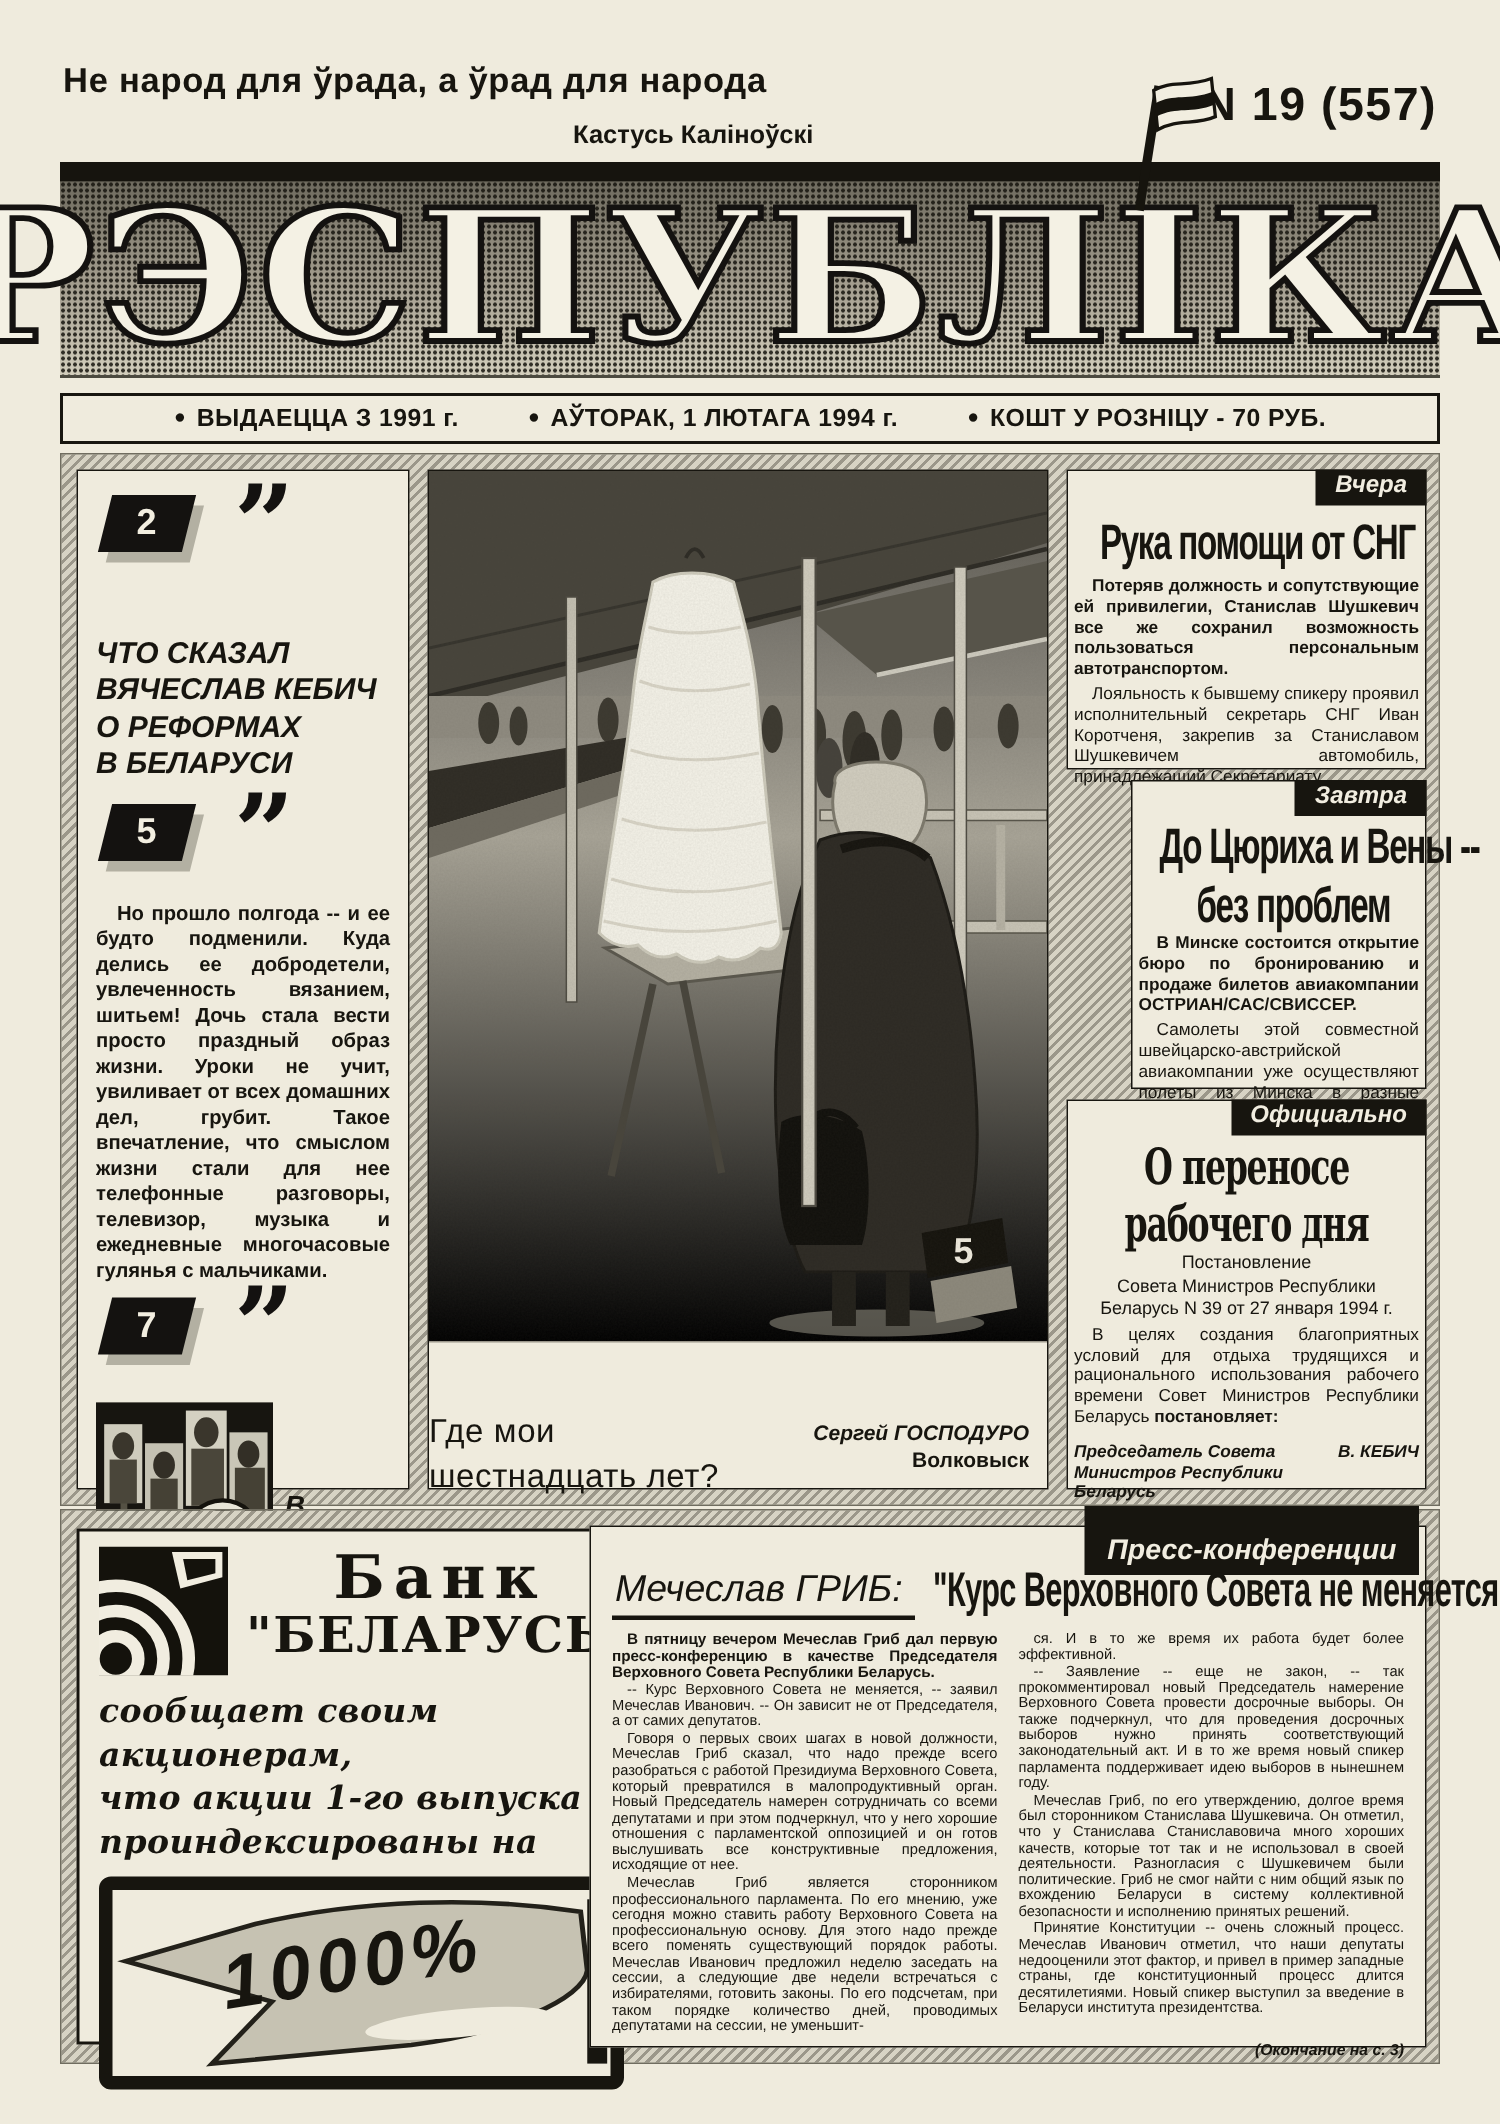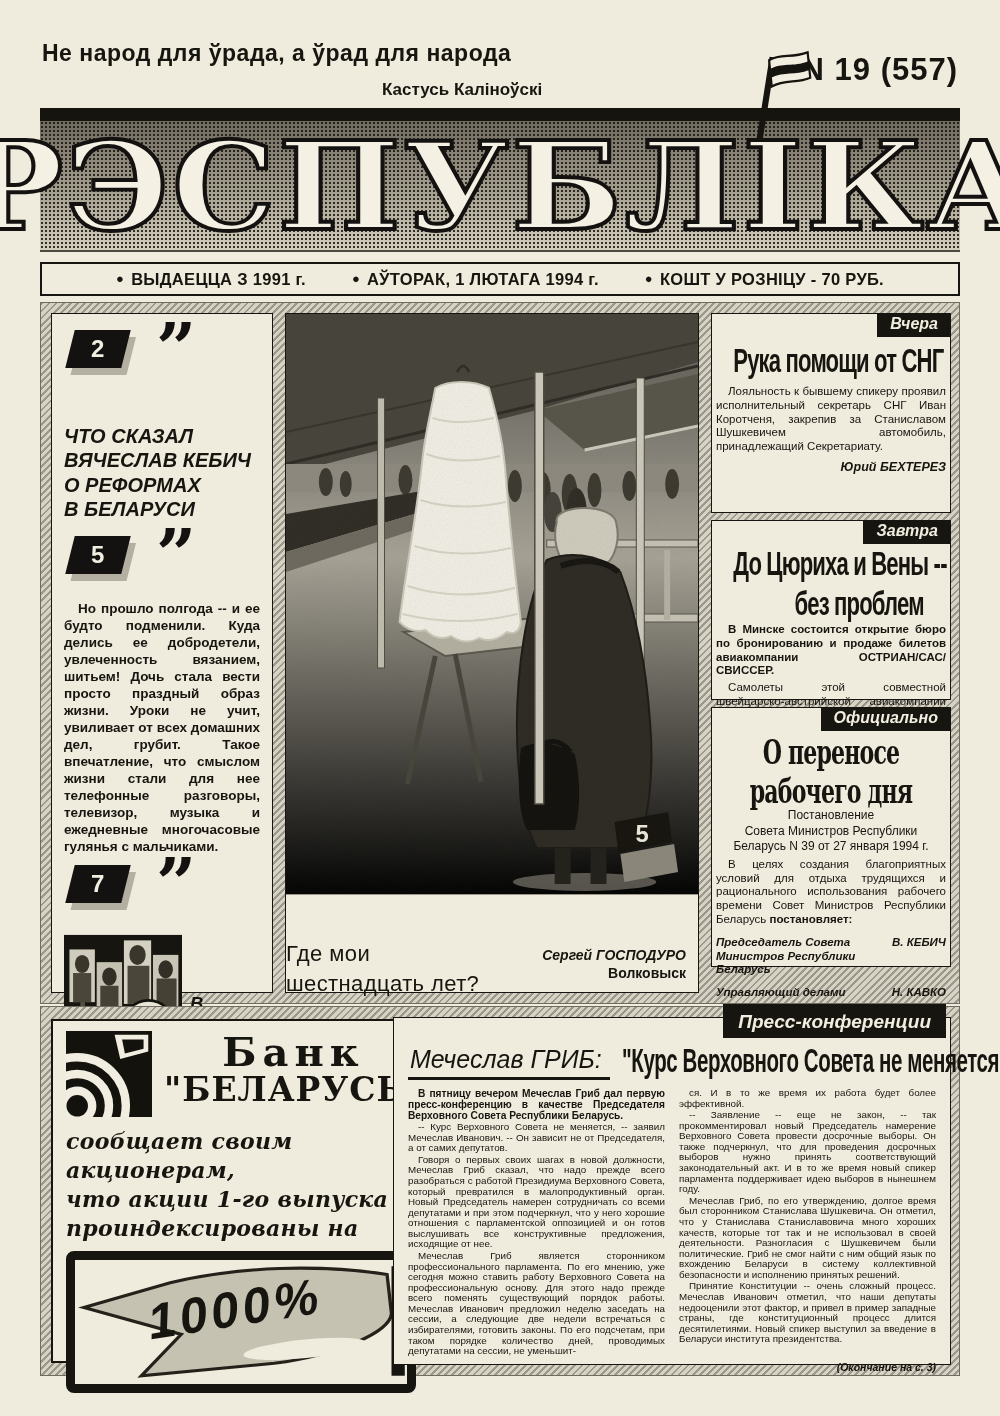--- a/index.html
+++ b/index.html
@@ -54,21 +54,21 @@
   .credit{text-align:right;align-self:flex-end;font-size:14px;line-height:1.3;}
   .credit-name{font-style:italic;font-weight:bold;}
   .credit-city{font-weight:bold;}
 
   .right-panel{position:absolute;left:670px;top:10px;width:240px;height:680px;
     display:flex;flex-direction:column;gap:7px;}
   .rbox{position:relative;background:#efebdd;border:1.5px solid #17150f;box-sizing:border-box;
     padding:8px 4px;flex:none;}
   .rbox .tag{position:absolute;top:-1px;right:-1px;background:#17150f;color:#f1ede0;
     font-style:italic;font-weight:bold;font-size:16px;padding:2px 13px 4px;}
-  .a1{height:200px;} .a2{height:180px;} .a3{height:260px;}
+  .a1{height:200px;} .a2{height:206px;margin-left:43px;} .a3{height:260px;}
   .rhead{font-weight:bold;text-align:center;margin:24px 0 8px;font-size:26px;white-space:nowrap;
     letter-spacing:-1px;transform:scale(.85,1.28);transform-origin:center;}
   .rhead .l2{text-align:right;padding-right:6px;}
   .rhead.serifed{font-family:"DejaVu Serif",serif;}
   .lede{font-weight:bold;}
   .lede,.rbody{font-size:11.5px;line-height:1.2;text-align:justify;text-indent:12px;margin:3px 0;}
   .byline{text-align:right;font-style:italic;font-weight:bold;font-size:12.5px;margin-top:6px;}
   .doc-line{text-align:center;font-size:12px;line-height:1.3;}
   .sig-row{display:flex;justify-content:space-between;gap:8px;font-style:italic;font-weight:bold;
     font-size:11.5px;margin-top:9px;}
@@ -87,21 +87,21 @@
     line-height:1.32;margin-top:10px;letter-spacing:.3px;}
   .bank-banner{margin-top:8px;height:124px;border:9px solid #17150f;border-radius:8px;
     position:relative;background:#efebdd;overflow:hidden;}
   .bank-banner svg{position:absolute;inset:0;width:100%;height:100%;}
   .bank-figure{position:absolute;left:72px;top:20px;font-size:50px;font-weight:bold;font-style:italic;
     letter-spacing:4px;transform:rotate(-9deg);color:#17150f;}
   .bank-side{position:absolute;right:1px;top:22px;writing-mode:vertical-rl;font-size:9px;color:#17150f;}
 
   .press{left:352px;top:10px;width:558px;height:348px;padding:8px 14px;}
   .press .tag{position:absolute;top:-14px;right:4px;background:#17150f;color:#f1ede0;
-    font-style:italic;font-weight:bold;font-size:19px;padding:7px 15px 5px;}
+    font-style:italic;font-weight:bold;font-size:19px;padding:19px 15px 5px;}
   .press-head{display:flex;align-items:flex-end;gap:12px;margin:10px 0 8px;height:44px;}
   .kicker{font-style:italic;font-size:25px;border-bottom:3px solid #17150f;
     padding:0 8px 3px 2px;white-space:nowrap;}
   .press-headline{font-weight:bold;font-size:25px;white-space:nowrap;letter-spacing:-.5px;
     transform:scale(.82,1.3);transform-origin:left bottom;}
   .cols{display:flex;gap:14px;}
   .col{flex:1;min-width:0;}
   .pp{font-size:9.8px;line-height:1.08;text-align:justify;text-indent:10px;margin:0 0 1px;}
   .lede2{font-weight:bold;font-size:10.2px;}
   .cont{text-align:right;font-style:italic;font-weight:bold;font-size:10.5px;margin-top:16px;}
@@ -291,20 +291,21 @@
           <div class="credit-city">Волковыск</div>
         </div>
       </div>
     </div>
 
     <div class="right-panel">
 
       <article class="rbox a1">
         <div class="tag">Вчера</div>
         <h2 class="rhead">Рука помощи от СНГ</h2>
+        <p class="lede">Потеряв должность и сопутствующие ей привилегии, Станислав Шушкевич все же сохранил возможность пользоваться персональным автотранспортом.</p>
         <p class="rbody">Лояльность к бывшему спикеру проявил исполнительный секретарь СНГ Иван Коротченя, закрепив за Станиславом Шушкевичем автомобиль, принадлежащий Секретариату.</p>
         <div class="byline">Юрий БЕХТЕРЕЗ</div>
       </article>
 
       <article class="rbox a2">
         <div class="tag">Завтра</div>
         <h2 class="rhead">
           <div class="l1">До Цюриха и Вены --</div>
           <div class="l2">без проблем</div>
         </h2>

